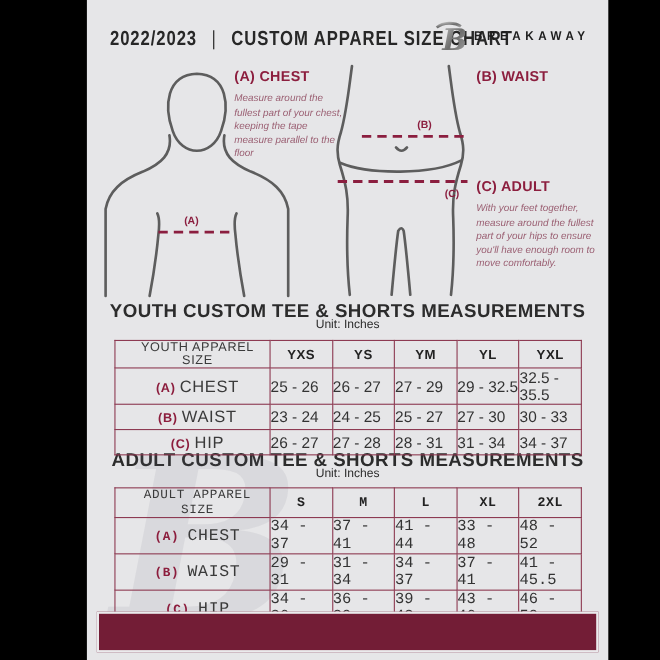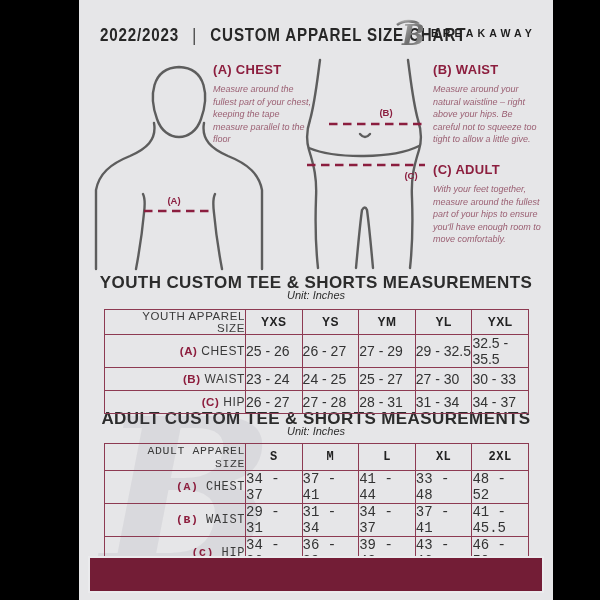--- a/index.html
+++ b/index.html
@@ -24,30 +24,30 @@
   .g-chest { position:absolute; left:134px; top:62px; width:102px; }
   .g-waist { position:absolute; left:354px; top:62px; width:106px; }
   .g-hips  { position:absolute; left:354px; top:162px; width:108px; }
   .torso-svg { position:absolute; left:14px; top:57px; overflow:visible; }
   .lower-svg { position:absolute; left:220px; top:60px; overflow:visible; }
 
   
   .section-title { position:absolute; left:0; width:100%; text-align:center;
     font-weight:700; font-size:17px; letter-spacing:0.4px; color:#2c2c2c; }
   .section-unit { position:absolute; left:0; width:100%; text-align:center;
-    font-style:italic; font-size:11px; color:#2c2c2c; }
+    font-size:11px; color:#2c2c2c; }
 
   table.size { position:absolute; left:25px; width:424px; border-collapse:collapse; table-layout:fixed; z-index:2; }
   table.size td, table.size th { border:1.5px solid #8d3a52; color:#333; background:transparent; }
-  table.size th.rowhead { text-align:right; padding-left:9px; font-weight:400; font-size:11.5px;
+  table.size th.rowhead { text-align:center; padding-left:9px; font-weight:400; font-size:11.5px;
     letter-spacing:0.6px; color:#3a3a3a; }
   table.size th.colhead { font-weight:700; font-size:12px; color:#222; letter-spacing:0.5px; }
   table.size td { font-size:14px; color:#333; }
   table.size .pfx { font-weight:700; color:#8c1d3d; }
-  table.size .lbl { color:#3a3a3a; letter-spacing:0.6px; font-size:12px; }
+  table.size .lbl { color:#3a3a3a; letter-spacing:0.6px; font-size:15px; }
   .yt tr { height:23px; }
   .at tr { height:22px;font-family:Liberation Mono, monospace; }
 
   .watermark { position:absolute; left:22px; top:408px; font-family:"DejaVu Serif", serif;
     font-weight:700; font-style:italic; font-size:205px; line-height:170px;
     color:rgba(110,110,125,0.10); z-index:1; user-select:none; }
 
   .footer-bar { position:absolute; left:9px; top:556px; width:456px; height:37px;
     background:#731d36; border:2px solid #ebebed; z-index:3; }
 
@@ -103,21 +103,20 @@
     <text class="marker" x="87" y="56" text-anchor="middle">(B)</text>
     <text class="marker" x="112" y="119" text-anchor="middle">(C)</text>
   </svg>
 
   <div class="g-chest">
     <div class="guide-label">(A) CHEST</div>
     <div class="guide-text">Measure around the fullest part of your chest, keeping the tape measure parallel to the floor</div>
   </div>
   <div class="g-waist">
     <div class="guide-label">(B) WAIST</div>
-    <div class="guide-text">Measure around your natural waistline – right above your hips. Be careful not to squeeze too tight to allow a little give.</div>
   </div>
   <div class="g-hips">
     <div class="guide-label">(C) ADULT</div>
     <div class="guide-text">With your feet together, measure around the fullest part of your hips to ensure you'll have enough room to move comfortably.</div>
   </div>
 
   <div class="watermark">B</div>
 
   <div class="section-title" style="top:273px">YOUTH CUSTOM TEE &amp; SHORTS MEASUREMENTS</div>
   <div class="section-unit" style="top:289px">Unit: Inches</div>

